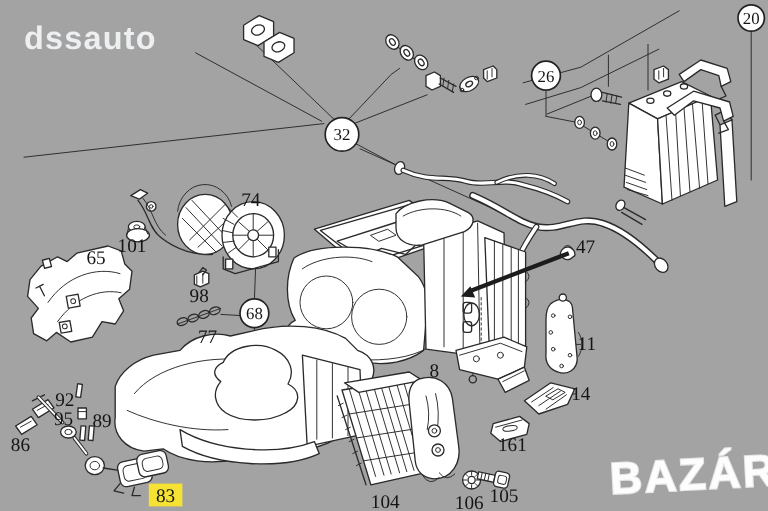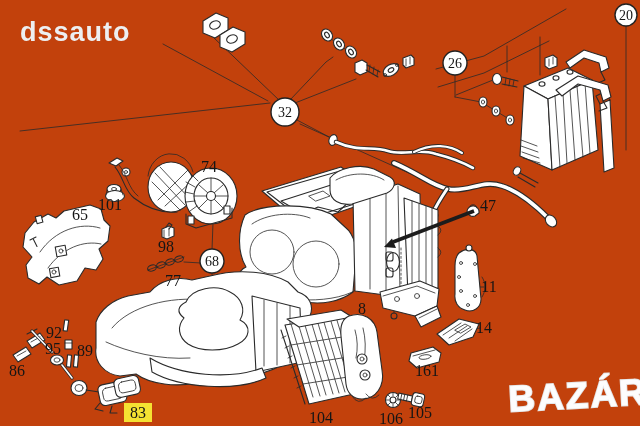--- a/index.html
+++ b/index.html
@@ -1,16 +1,16 @@
 <!DOCTYPE html>
 <html><head>
 <meta charset="utf-8">
 <style>
   html,body{margin:0;padding:0;background:#fff;}
-  .stage{position:relative;width:640px;height:426px;background:#c2410c;overflow:hidden;}
+  .stage{position:relative;width:640px;height:426px;background:#a3a3a3;overflow:hidden;}
   svg{display:block;}
   .ln{stroke:#2a2a2a;fill:none;stroke-width:1.1;stroke-linecap:round;stroke-linejoin:round;}
   .lnthin{stroke:#2a2a2a;fill:none;stroke-width:0.8;stroke-linecap:round;}
   .fl{fill:#ffffff;stroke:#2a2a2a;stroke-width:1.1;stroke-linejoin:round;}
   .tube{stroke:#2a2a2a;fill:none;stroke-linecap:round;}
   .tubecore{stroke:#ffffff;fill:none;stroke-linecap:round;}
   .callout-circle{fill:#fff;stroke:#222;stroke-width:1.4;}
   .callout-num{font:14px "Liberation Serif", serif;text-anchor:middle;fill:#151515;}
   .part-num{font:16px "Liberation Serif", serif;text-anchor:middle;fill:#151515;}
   .wm-dss{font:bold 27px "Liberation Sans", sans-serif;letter-spacing:1px;}

